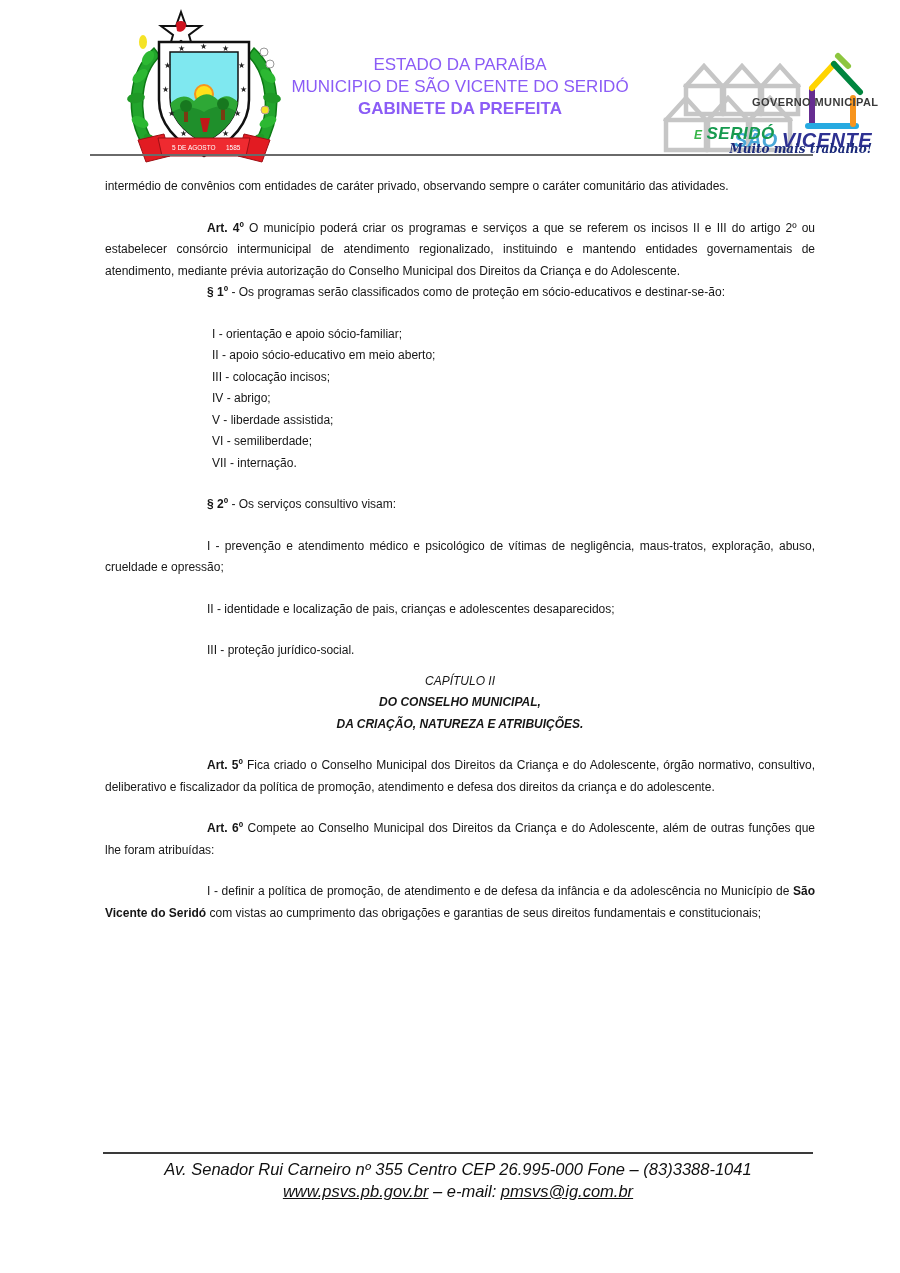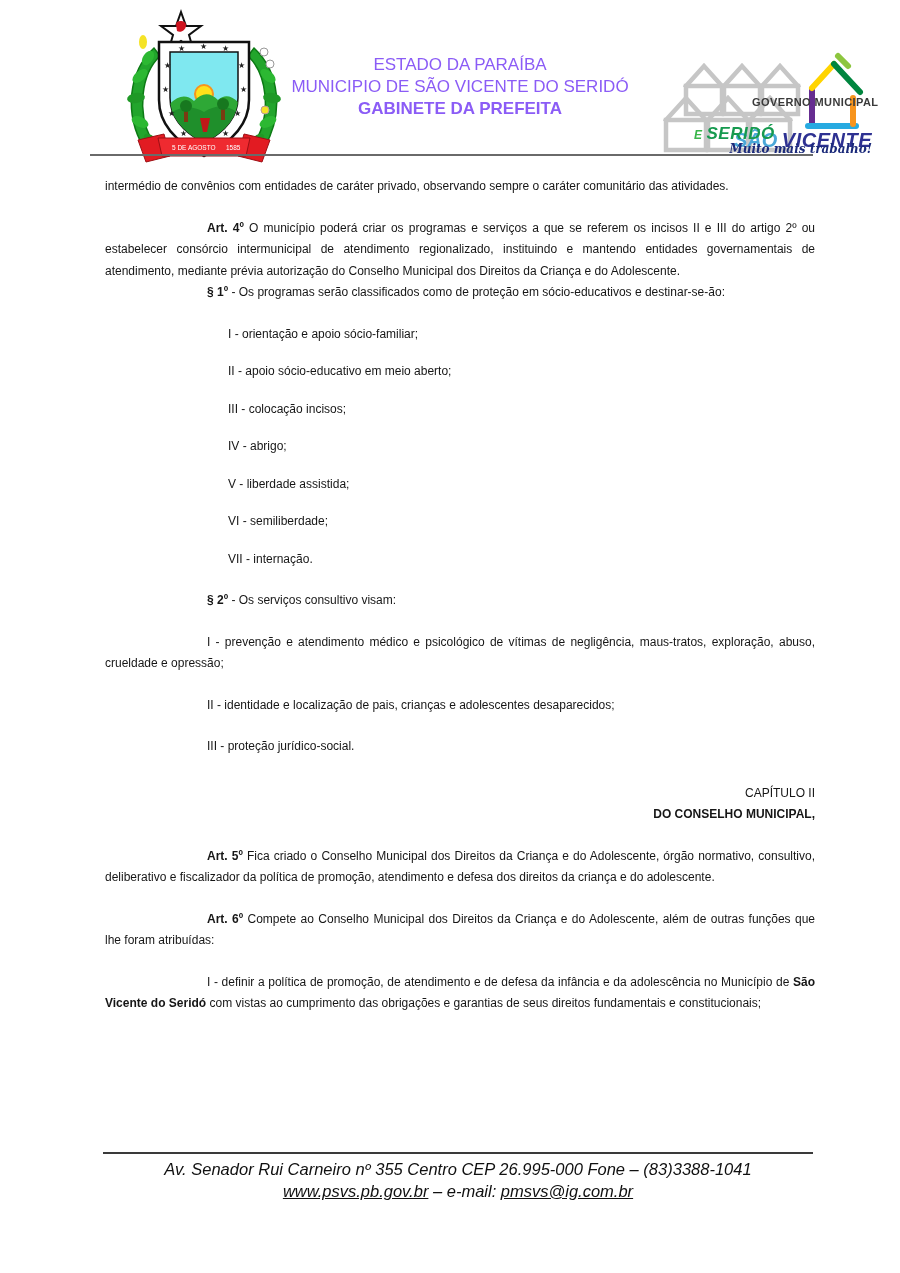--- a/index.html
+++ b/index.html
@@ -27,22 +27,22 @@
   .rule-top{position:absolute;left:90px;top:154px;width:723px;height:0;
             border-top:2px solid #6a6a6a;}
   
   .content{position:absolute;left:105px;top:176px;width:710px;font-size:12px;
            line-height:21.5px;color:#161616;}
   .content p{margin:0;}
   .just{text-align:justify;}
   .ind{text-indent:102px;}
   .sp{margin-top:20px !important;}
   .roman-list{list-style:none;margin:20px 0 0 0;padding:0 0 0 107px;}
-  .roman-list li{margin:16px;}
-  .chapter{text-align:right;margin-top:25px;}
+  .roman-list li{margin:0;}
+  .chapter{text-align:center;margin-top:9px;font-style:italic;}
   .chapter .b{font-weight:bold;}
   b.lead{font-weight:bold;}
   
   .rule-bottom{position:absolute;left:103px;top:1152px;width:710px;height:0;
                border-top:2px solid #3a3a3a;}
   .footer{position:absolute;left:103px;top:1158px;width:710px;text-align:center;
           font-style:italic;font-size:16.5px;line-height:22px;color:#101010;}
   .footer a{color:#101010;text-decoration:underline;cursor:pointer;}
 </style>
 </head>
@@ -197,20 +197,21 @@
       <span>II - identidade e localização de pais, crianças e adolescentes desaparecidos;</span>
     </p>
 
     <p class="just ind sp">
       <span>III - proteção jurídico-social.</span>
     </p>
 
     <div class="chapter">
       <div>CAPÍTULO II</div>
       <div class="b">DO CONSELHO MUNICIPAL,</div>
+      <div class="b">DA CRIAÇÃO, NATUREZA E ATRIBUIÇÕES.</div>
     </div>
 
     <p class="just ind sp">
       <b class="lead">Art. 5º</b><span> Fica criado o Conselho Municipal dos Direitos da Criança e do Adolescente, órgão normativo, consultivo, deliberativo e fiscalizador da política de promoção, atendimento e defesa dos direitos da criança e do adolescente.</span>
     </p>
 
     <p class="just ind sp">
       <b class="lead">Art. 6º</b><span> Compete ao Conselho Municipal dos Direitos da Criança e do Adolescente, além de outras funções que lhe foram atribuídas:</span>
     </p>
 

